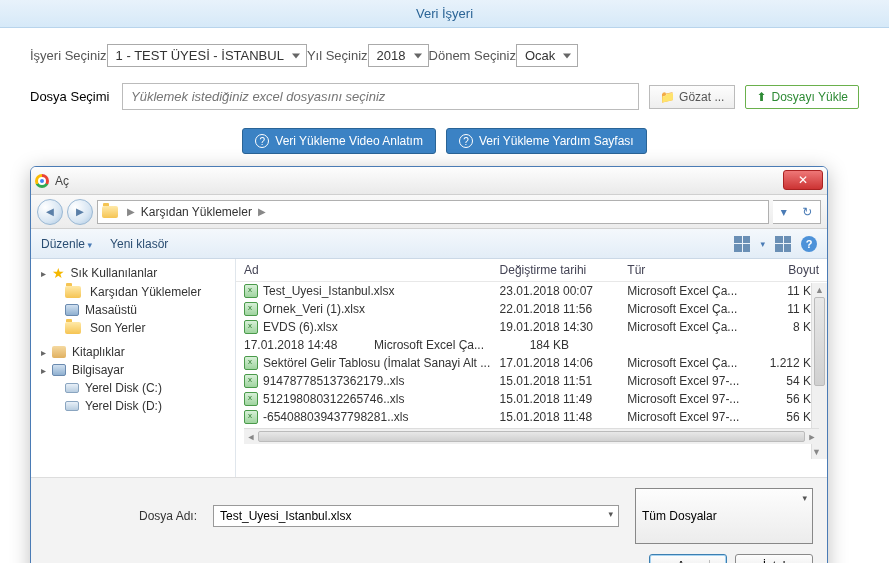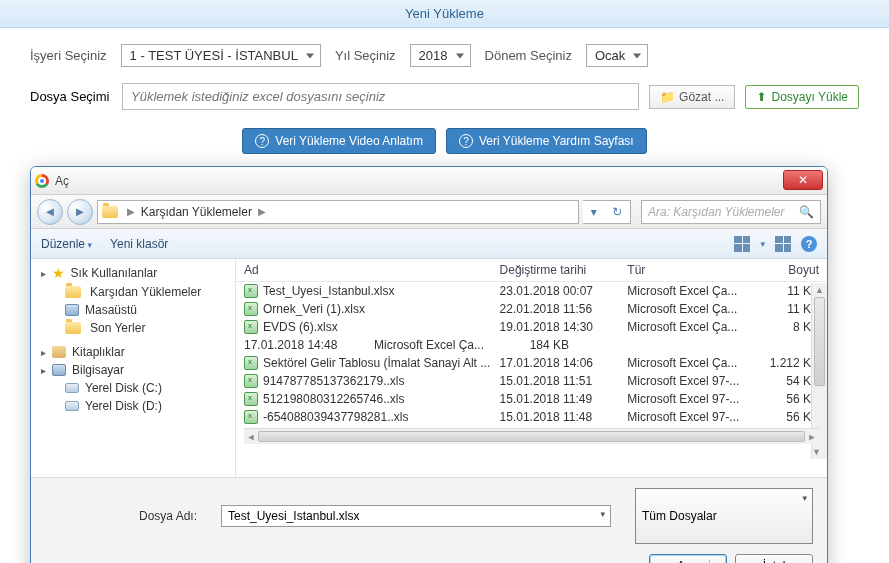--- a/index.html
+++ b/index.html
@@ -5,21 +5,21 @@
 * { box-sizing: border-box; margin: 0; padding: 0; font-family: "Segoe UI", Tahoma, sans-serif; }
 body { background: #fff; width: 889px; height: 563px; position: relative; overflow: hidden; }
 
 
 .topbar { height: 28px; background: linear-gradient(#e8f2fb, #d6e9f8); border-bottom: 1px solid #b8d4ec; display: flex; align-items: center; justify-content: center; position: relative; }
 .topbar-title { color: #2a6496; font-size: 13px; }
 .topbar-btn { position: absolute; right: 6px; top: 3px; background: #3b82c4; color: #fff; border: 1px solid #2a6496; border-radius: 3px; padding: 2px 10px; font-size: 12px; cursor: pointer; display: flex; align-items: center; gap: 5px; }
 .topbar-btn svg { width: 12px; height: 12px; }
 
 
-.form-row { display: flex; align-items: center; padding: 16px 30px 10px; gap: 14px; font-size: 13px; color: #555; }
+.form-row { display: flex; align-items: center; padding: 16px 30px 10px; font-size: 13px; color: #555; }
 .form-row label { color: #555; }
 .select-box { border: 1px solid #aaa; background: #fff; padding: 3px 22px 3px 8px; font-size: 13px; color: #333; position: relative; min-width: 60px; display: inline-flex; align-items: center; }
 .select-box::after { content: ""; position: absolute; right: 6px; top: 50%; width: 0; height: 0; border-left: 4px solid transparent; border-right: 4px solid transparent; border-top: 5px solid #666; transform: translateY(-50%); }
 
 
 .file-row { display: flex; align-items: center; padding: 6px 30px 10px; gap: 10px; font-size: 13px; }
 .file-input { flex: 1; border: 1px solid #bbb; background: #fff; padding: 5px 8px; color: #aaa; font-style: italic; font-size: 13px; }
 .browse-btn { border: 1px solid #bbb; background: linear-gradient(#fdfdfd,#eee); padding: 4px 10px; font-size: 12px; color: #555; display: flex; align-items: center; gap: 4px; cursor: pointer; }
 .upload-btn { border: 1px solid #6ab04c; background: #fff; color: #2d8a34; padding: 4px 10px; font-size: 12px; display: flex; align-items: center; gap: 5px; cursor: pointer; border-radius: 2px; }
 
@@ -84,36 +84,36 @@
 .scrollbar-bottom .thumb { position: absolute; left: 14px; right: 14px; top: 2px; bottom: 2px; background: linear-gradient(#e8e8e8,#d0d0d0); border: 1px solid #bbb; border-radius: 2px;}
 .scrollbar-bottom .arr { position:absolute; top:0; width:14px; height:100%; display:flex; align-items:center; justify-content:center; color:#888; font-size:9px;}
 .scrollbar-bottom .arr.l{left:0;} .scrollbar-bottom .arr.r{right:0;}
 .vscroll { position:absolute; right:0; top:24px; bottom:18px; width:16px; background:#f0f0f0; border-left:1px solid #ddd;}
 .vscroll .arr{height:14px;display:flex;align-items:center;justify-content:center;color:#888;font-size:9px;}
 .vscroll .track{position:absolute;top:14px;bottom:14px;left:0;right:0;}
 .vscroll .vthumb{position:absolute;top:0;left:2px;right:2px;height:60%;background:linear-gradient(#e8e8e8,#d0d0d0);border:1px solid #bbb;border-radius:2px;}
 
 
 .dlg-bottom { padding: 10px 14px 14px; background: #f3f3f3; border-top: 1px solid #ddd; }
-.fn-row { display: flex; align-items: center; gap: 24px; margin-bottom: 10px; }
+.fn-row { display: flex; align-items: center; gap: 16px; margin-bottom: 10px; }
 .fn-label { width: 152px; text-align: right; font-size: 12px; color: #333; }
 .fn-input { flex: 1; border: 1px solid #999; padding: 3px 6px; font-size: 12px; background: #fff; position: relative; }
 .fn-input::after { content: "▾"; position: absolute; right: 5px; top: 3px; font-size: 9px; color: #555; }
 .type-select { width: 178px; border: 1px solid #888; background: linear-gradient(#fdfdfd,#ececec); padding: 20px 6px; font-size: 12px; position: relative; }
 .type-select::after { content: "▾"; position: absolute; right: 5px; top: 4px; font-size: 9px; color: #555; }
 .btn-row { display: flex; justify-content: flex-end; gap: 8px; }
 .win-btn { min-width: 78px; border: 1px solid #8a8a8a; background: linear-gradient(#fdfdfd,#e6e6e6); padding: 4px 14px; font-size: 12px; border-radius: 3px; cursor: pointer; text-align: center; }
 .win-btn.primary { border: 1px solid #3c7fb1; box-shadow: 0 0 0 1px #a8d4f2 inset; position: relative; padding-right: 22px; }
 .win-btn.primary::after { content: "▾"; position: absolute; right: 6px; top: 5px; font-size: 9px; color: #555; border-left: 1px solid #bbb; padding-left: 5px; }
 </style>
 </head>
 <body>
 
 <div class="topbar">
-  <span class="topbar-title">Yeni Yükleme</span>
+  <span class="topbar-title">Veri İşyeri</span>
 </div>
 
 <div class="form-row">
   <label>İşyeri Seçiniz</label>
   <div class="select-box" style="min-width:180px">
       <span>1 - TEST ÜYESİ - İSTANBUL</span>
     </div>
   <label>Yıl Seçiniz</label>
   <div class="select-box">
       <span>2018</span>
@@ -163,24 +163,20 @@
     <div class="breadcrumb">
       <span class="folder-ico"></span>
       <span class="bc-sep">▶</span>
       <span>Karşıdan Yüklemeler</span>
       <span class="bc-sep">▶</span>
     </div>
     <div class="refresh-area">
       <span>▾</span>
       <span>↻</span>
     </div>
-    <div class="search-box">
-      <span>Ara: Karşıdan Yüklemeler</span>
-      <span class="mag-icon">🔍</span>
-    </div>
   </div>
 
   <div class="toolbar-row">
     <span class="tb-drop">Düzenle</span>
     <span>Yeni klasör</span>
     <span class="spacer"></span>
     <div class="view-icons">
       <span class="icon-sq">
           <span></span>
           <span></span>

